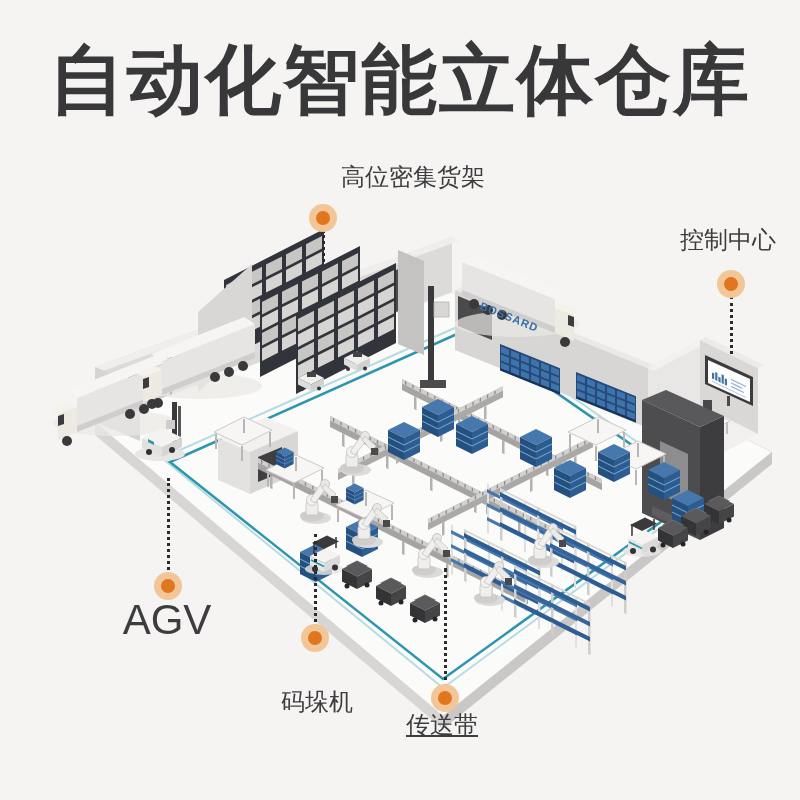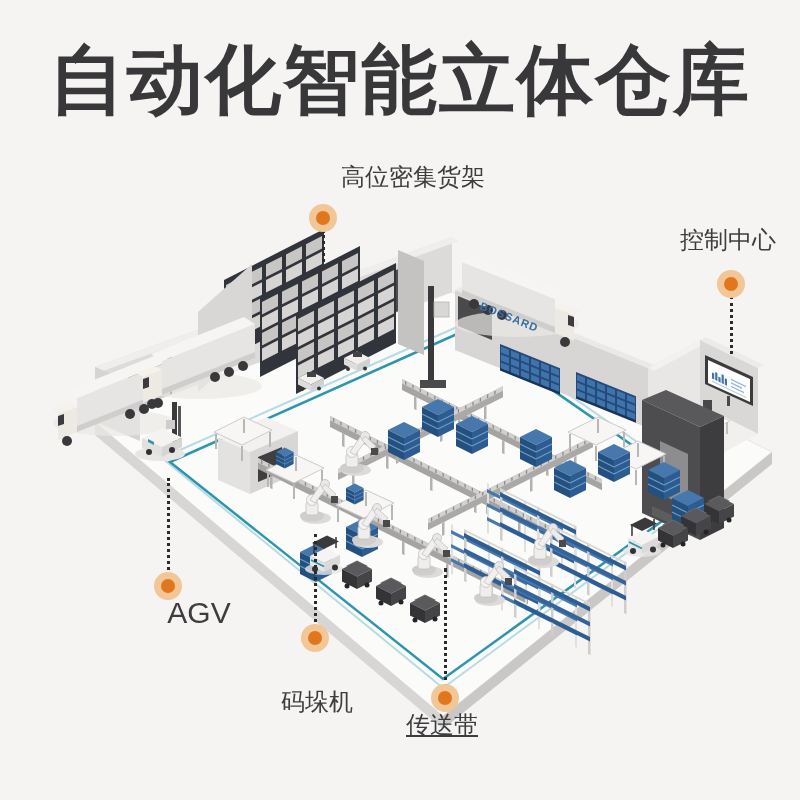--- a/index.html
+++ b/index.html
@@ -3,21 +3,21 @@
 <meta charset="utf-8">
 <style>
   html,body{margin:0;padding:0;}
   body{width:800px;height:800px;background:#f5f4f2;font-family:"Liberation Sans",sans-serif;}
   .stage{position:relative;width:800px;height:800px;overflow:hidden;background:#f5f4f2;}
   .stage svg{position:absolute;left:0;top:0;}
   .title{position:absolute;left:50%;top:30px;transform:translateX(-50%);margin:0;
          font-size:76px;font-weight:900;letter-spacing:2px;color:#38383a;white-space:nowrap;}
   .label{position:absolute;transform:translateX(-50%);white-space:nowrap;
          font-size:24px;font-weight:500;color:#3d3d3f;}
-  .label.latin{font-size:30px;margin-left:32px;}
+  .label.latin{font-size:42px;}
   .dot{position:absolute;width:28px;height:28px;margin:-14px 0 0 -14px;border-radius:50%;
        background:#f2c696;}
   .dot::after{content:"";position:absolute;left:7px;top:7px;width:14px;height:14px;
        border-radius:50%;background:#e0771e;}
   .dline{position:absolute;width:0;border-left:3px dotted #2b2b2b;margin-left:-1.5px;}
   
   .lbl-racking{left:413px;top:161px;}
   .dot-racking{left:323px;top:218px;}
   .ln-racking{left:323px;top:230px;height:32px;}
   .lbl-control{left:684px;top:224px;margin-left:44px;}

